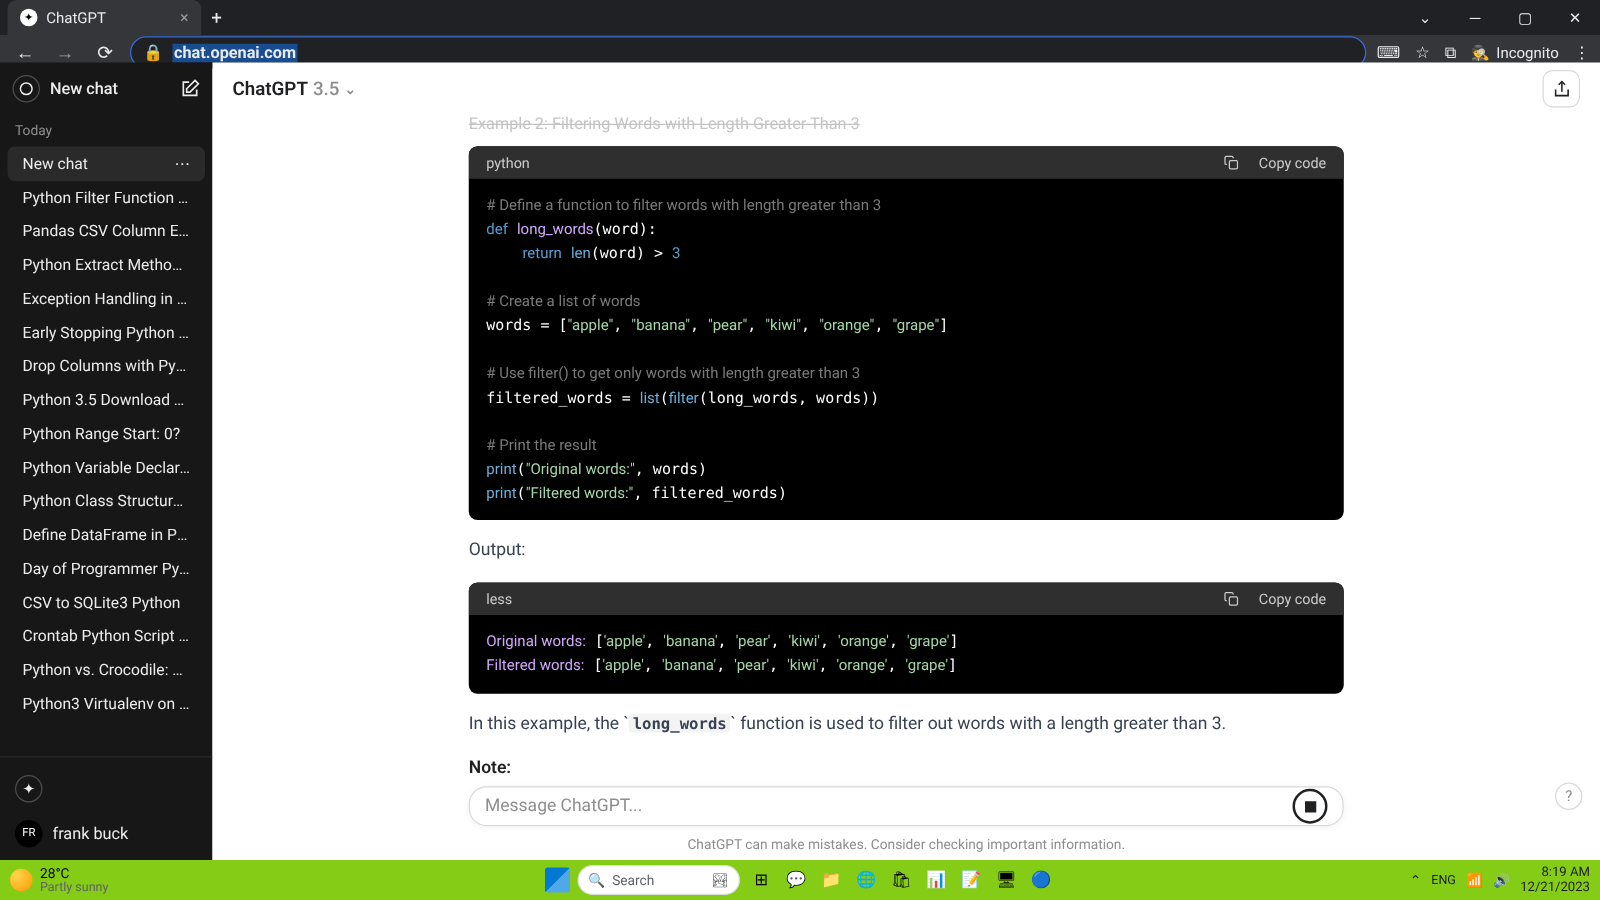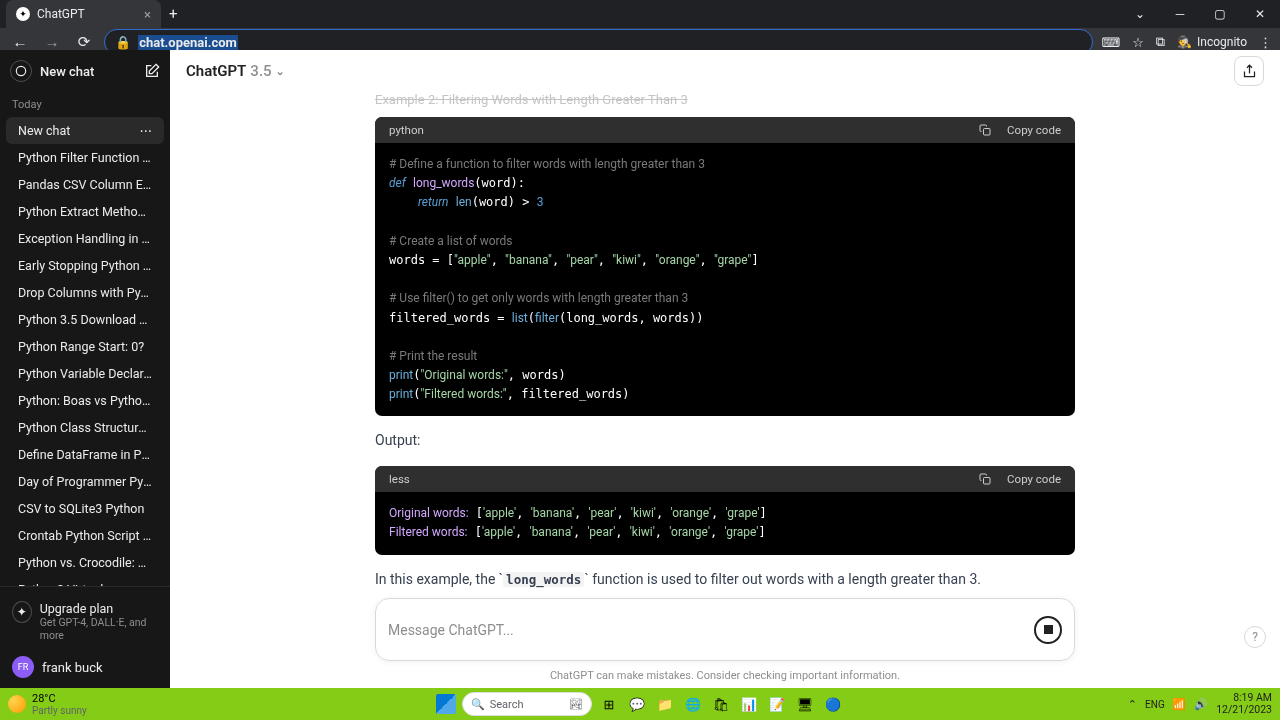--- a/index.html
+++ b/index.html
@@ -34,51 +34,51 @@
 .sb-list { flex: 1; overflow: hidden; }
 .sb-item { padding: 6px 12px; font-size: 12.5px; white-space: nowrap; overflow: hidden; text-overflow: ellipsis; color: #ececec; cursor: pointer; border-radius: 6px; margin: 0 6px; }
 .sb-item.active { background: #2a2a2a; display: flex; align-items: center; }
 .sb-item.active .dots { margin-left: auto; }
 .sb-bottom { padding: 8px 10px; border-top: 1px solid #2a2a2a; }
 .sb-upgrade { display: flex; gap: 8px; padding: 6px 2px; align-items: flex-start; }
 .sb-up-icon { width: 22px; height: 22px; border: 1px solid #4d4d4d; border-radius: 50%; display: flex; align-items: center; justify-content: center; font-size: 12px; }
 .sb-up-title { font-size: 12.5px; }
 .sb-up-sub { font-size: 10.5px; color: #8e8e8e; }
 .sb-user { display: flex; align-items: center; gap: 8px; padding: 8px 2px 2px; }
-.sb-avatar { width: 22px; height: 22px; background: #8b5cf6; border-radius: 50%; display: flex; align-items: center; justify-content: center; font-size: 9px; color: #fff; }
+.sb-avatar { width: 22px; height: 22px; background: #000000; border-radius: 50%; display: flex; align-items: center; justify-content: center; font-size: 9px; color: #fff; }
 
 .main { flex: 1; background: #fff; position: relative; display: flex; flex-direction: column; }
 .main-header { height: 42px; display: flex; align-items: center; padding: 0 16px; }
 .model-sel { font-size: 15px; font-weight: 600; color: #202123; display: flex; align-items: center; gap: 4px; cursor: pointer; }
 .model-ver { color: #8e8e8e; font-weight: 500; }
 .share-btn { margin-left: auto; width: 30px; height: 30px; border: 1px solid #d9d9d9; border-radius: 8px; display: flex; align-items: center; justify-content: center; }
 
 .conv { flex: 1; overflow: hidden; padding: 0 16px; }
 .conv-inner { max-width: 700px; margin: 0 auto; }
 .cut-title { color: #6b6b6b; font-size: 13px; text-decoration: line-through; opacity: 0.4; margin-bottom: 10px; }
 
 .code-block { background: #000; border-radius: 7px; overflow: hidden; margin-bottom: 14px; }
 .code-head { background: #2f2f2f; padding: 6px 14px; display: flex; align-items: center; font-size: 11.5px; color: #cdcdcd; }
 .copy-code { margin-left: auto; display: flex; align-items: center; gap: 16px; cursor: pointer; }
 .code-body { padding: 12px 14px; font-family: "Consolas", monospace; font-size: 12px; line-height: 1.6; color: #fff; white-space: pre; overflow-x: auto; }
 .c-comment { color: #7a7a7a; }
-.c-kw { color: #5a9fd4; font-style: italic; }
+.c-kw { color: #5a9fd4; }
 .c-def { color: #d2a8ff; }
 .c-str { color: #a5d6a7; }
 .c-num { color: #5a9fd4; }
 .c-builtin { color: #6bafdb; }
 .out-label { color: #d2a8ff; }
 .out-val { color: #a5d6a7; }
 
 .prose { font-size: 14px; color: #374151; line-height: 1.55; margin-bottom: 14px; }
 .prose .icode { font-family: monospace; background: #f3f3f3; padding: 0 3px; border-radius: 3px; font-size: 12.5px; font-weight: 600; }
 .prose strong { font-weight: 600; color: #202123; }
 
 .input-area { padding: 8px 16px 4px; }
-.input-box { max-width: 700px; margin: 0 auto; border: 1px solid #d9d9d9; border-radius: 14px; height: 63px; display: flex; align-items: center; padding: 0 12px; box-shadow: 0 1px 6px rgba(0,0,0,0.06); }
+.input-box { max-width: 700px; margin: 0 auto; border: 1px solid #d9d9d9; border-radius: 14px; height: 32px; display: flex; align-items: center; padding: 0 12px; box-shadow: 0 1px 6px rgba(0,0,0,0.06); }
 .input-field { flex: 1; font-size: 14px; color: #8e8e8e; }
 .stop-btn { width: 28px; height: 28px; border: 2px solid #202123; border-radius: 50%; display: flex; align-items: center; justify-content: center; }
 .stop-sq { width: 9px; height: 9px; background: #202123; }
 .disclaimer { text-align: center; font-size: 11px; color: #8e8e8e; padding: 4px 0 6px; }
 
 .help-btn { position: absolute; right: 14px; bottom: 40px; width: 22px; height: 22px; border: 1px solid #d9d9d9; border-radius: 50%; display: flex; align-items: center; justify-content: center; font-size: 12px; color: #8e8e8e; }
 
 
 .taskbar { position: absolute; bottom: 0; left: 0; right: 0; height: 32px; background: #84cc16; display: flex; align-items: center; padding: 0 8px; font-size: 11px; }
 .weather { display: flex; align-items: center; gap: 6px; }
@@ -155,37 +155,32 @@
         </div>
       <div class="sb-item">Python Filter Function Tutorial</div>
       <div class="sb-item">Pandas CSV Column Extraction</div>
       <div class="sb-item">Python Extract Method Tutorial</div>
       <div class="sb-item">Exception Handling in Python</div>
       <div class="sb-item">Early Stopping Python Guide</div>
       <div class="sb-item">Drop Columns with Python</div>
       <div class="sb-item">Python 3.5 Download Tutorial</div>
       <div class="sb-item">Python Range Start: 0?</div>
       <div class="sb-item">Python Variable Declaration</div>
-      <div class="sb-item">Python: Boas vs Pythons</div>
       <div class="sb-item">Python Class Structure Tutorial</div>
       <div class="sb-item">Define DataFrame in Python</div>
       <div class="sb-item">Day of Programmer Python</div>
       <div class="sb-item">CSV to SQLite3 Python</div>
       <div class="sb-item">Crontab Python Script Fix</div>
       <div class="sb-item">Python vs. Crocodile: Coding</div>
       <div class="sb-item">Python3 Virtualenv on Ubuntu</div>
 
     </div>
     <div class="sb-bottom">
       <div class="sb-upgrade">
         <div class="sb-up-icon">✦</div>
-        <div>
-          <div class="sb-up-title">Upgrade plan</div>
-          <div class="sb-up-sub">Get GPT-4, DALL·E, and more</div>
-        </div>
       </div>
       <div class="sb-user">
         <div class="sb-avatar">FR</div>
         <span>frank buck</span>
       </div>
     </div>
   </div>
 
   <div class="main">
     <div class="main-header">

